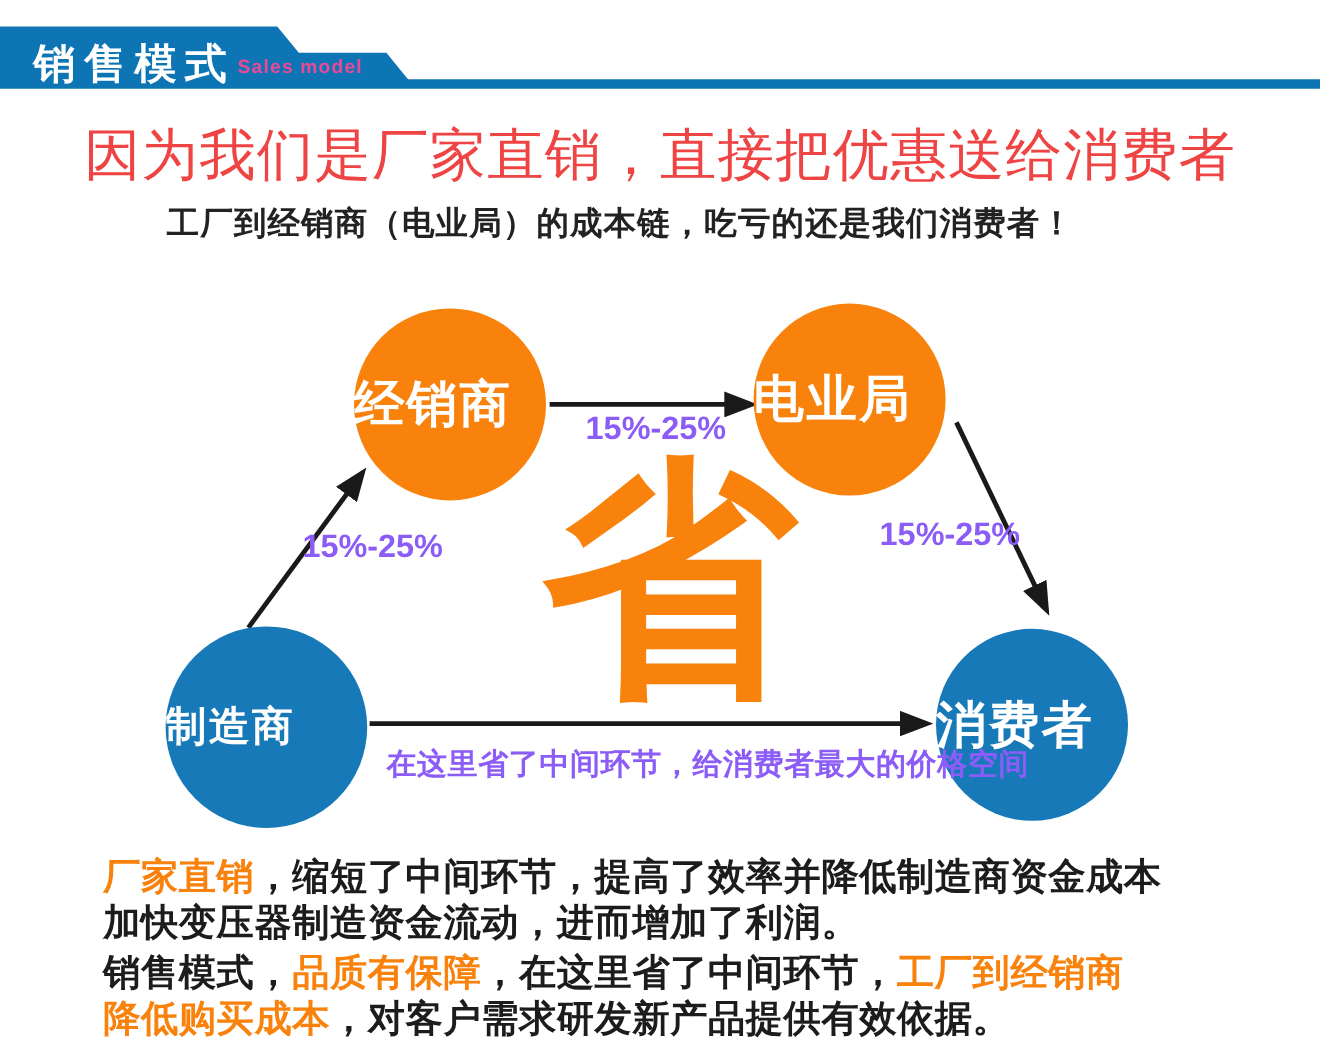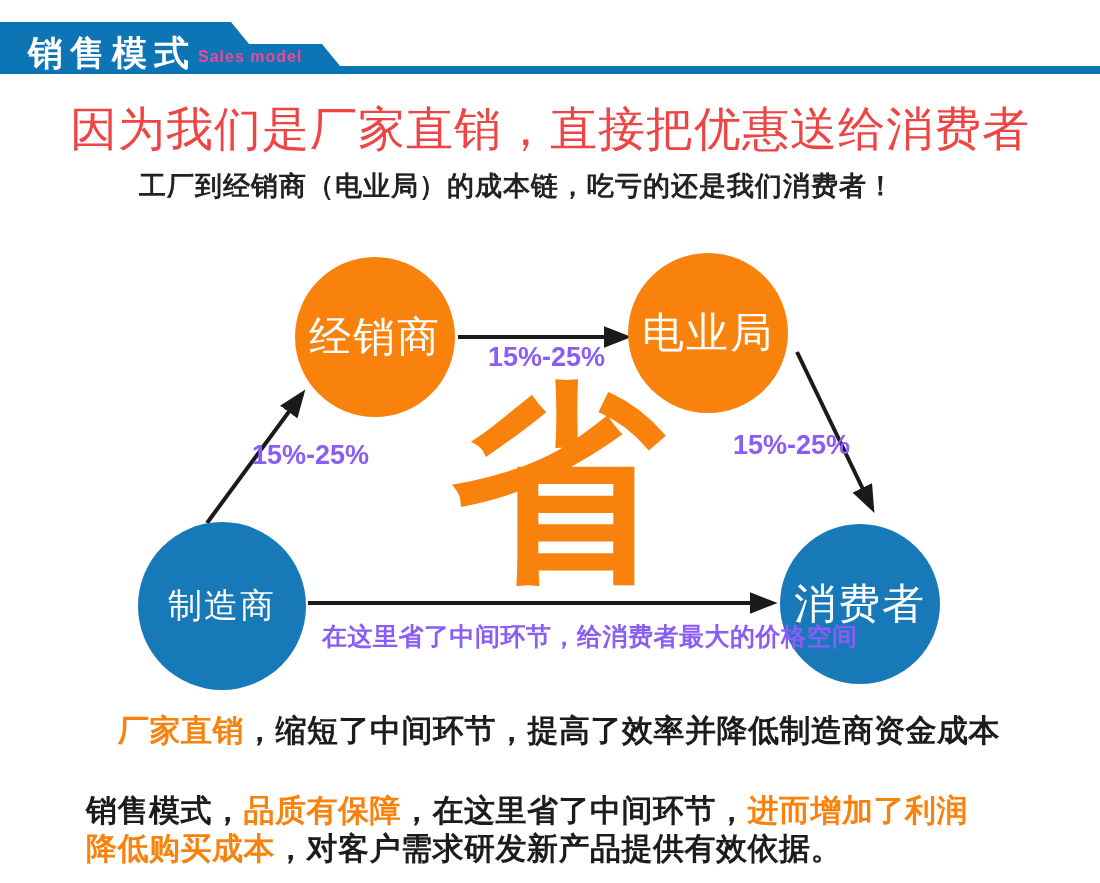--- a/index.html
+++ b/index.html
@@ -36,22 +36,22 @@
   }
   .main-subtitle{
     position:absolute;left:0;top:168px;width:940px;
     text-align:center;font-size:27px;font-weight:700;color:#222;
     letter-spacing:1px;white-space:nowrap;margin-left:47px;
   }
   
   .arrows-svg{position:absolute;left:0;top:0;width:1100px;height:883px;}
   .node{
     position:absolute;border-radius:50%;
-    display:flex;align-items:center;justify-content:center;
-    color:#fff;font-weight:normal;font-size:42px;letter-spacing:2px;white-space:nowrap;
+    display:flex;align-items:center;
+    color:#fff;font-weight:bold;font-size:42px;letter-spacing:2px;white-space:nowrap;
   }
   .node.orange{background:var(--orange);}
   .node.blue{background:var(--circle-blue);}
   .node-distributor{left:295px;top:257px;width:160px;height:160px;}
   .node-power-bureau{left:628px;top:253px;width:160px;height:160px;}
   .node-manufacturer{left:138px;top:522px;width:168px;height:168px;font-size:34px;}
   .node-consumer{left:780px;top:524px;width:160px;height:160px;}
   .save-glyph{
     position:absolute;left:452px;top:378px;
     font-size:212px;line-height:1;font-weight:bold;color:var(--orange);
@@ -63,21 +63,21 @@
   .edge-label-1{left:252px;top:440px;}
   .edge-label-2{left:488px;top:342px;}
   .edge-label-3{left:733px;top:430px;}
   .edge-label-4{left:322px;top:620px;font-size:25px;letter-spacing:0.5px;}
   
   .para{
     position:absolute;left:86px;width:940px;
     font-size:31px;line-height:38px;font-weight:600;color:#1c1c1c;
     letter-spacing:0.5px;
   }
-  .para-1{top:712px;margin-left:32px;}
+  .para-1{top:712px;}
   .para-2{top:792px;}
   .hl{color:var(--orange);}
 </style>
 </head>
 <body>
 
 <div>
   <svg class="banner-svg" viewBox="0 0 1100 80" xmlns="http://www.w3.org/2000/svg">
     <polygon points="0,22 231,22 249,44 322,44 340,66 1100,66 1100,74 0,74" fill="var(--header-blue)"></polygon>
   </svg>
@@ -118,18 +118,19 @@
   <div class="save-glyph">省</div>
 
   <div class="edge-label pct edge-label-1">15%-25%</div>
   <div class="edge-label pct edge-label-2">15%-25%</div>
   <div class="edge-label pct edge-label-3">15%-25%</div>
   <div class="edge-label edge-label-4">在这里省了中间环节，给消费者最大的价格空间</div>
 </div>
 
 <div class="para para-1">
   <span class="hl">厂家直销</span><span>，缩短了中间环节，提高了效率并降低制造商资金成本</span><br>
+  <span>加快变压器制造资金流动，进而增加了利润。</span>
 </div>
 
 <div class="para para-2">
-  <span>销售模式，</span><span class="hl">品质有保障</span><span>，在这里省了中间环节，</span><span class="hl">进而增加了利润</span><br>
+  <span>销售模式，</span><span class="hl">品质有保障</span><span>，在这里省了中间环节，</span><span class="hl">工厂到经销商</span><br>
   <span class="hl">降低购买成本</span><span>，对客户需求研发新产品提供有效依据。</span>
 </div>
 
 </body></html>

